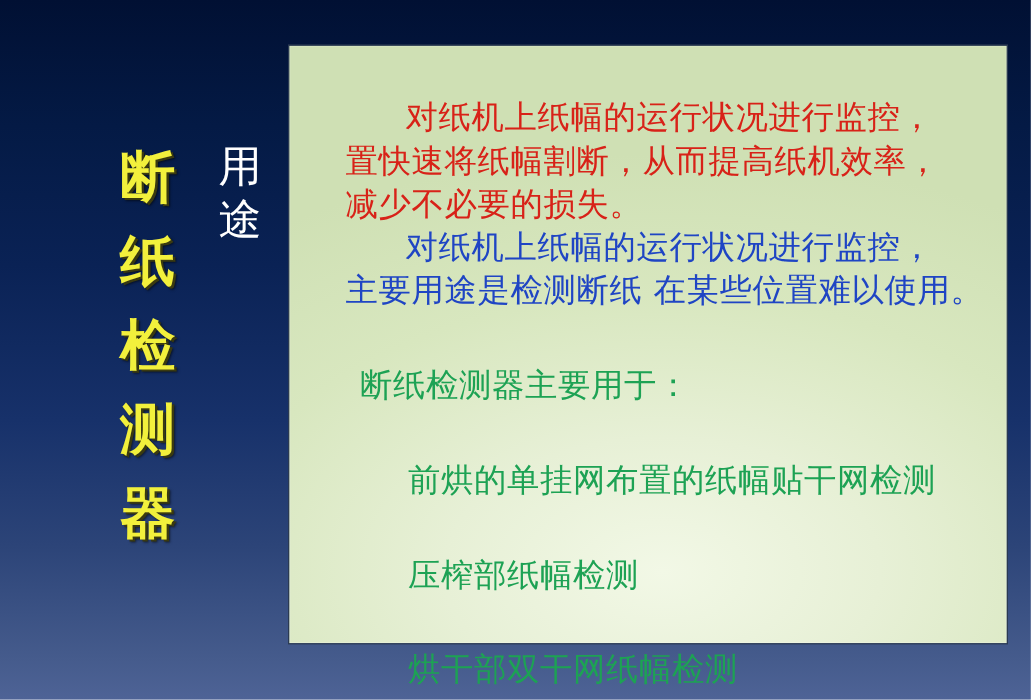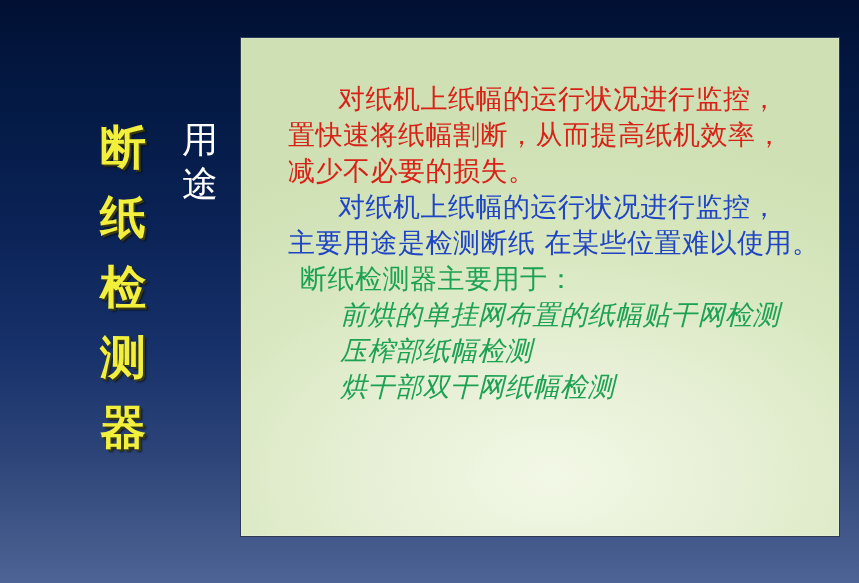--- a/index.html
+++ b/index.html
@@ -90,25 +90,25 @@
 
   .line {
     font-family: "DejaVu Sans", sans-serif;
     font-size: 27px;
     line-height: 36px;
     white-space: nowrap;
     letter-spacing: 0.5px;
   }
   .indent-1 { padding-left: 50px; }
   .indent-2 { padding-left: 12px; }
-  .indent-3 { padding-left: 52px; font-style: italic; }
+  .indent-3 { padding-left: 52px; }
 
   .red   { color: #d82218; }
   .blue  { color: #1f45c4; }
-  .green { color: #1da254; }
+  .green { color: #1da254; margin-top: 43px; }
 </style>
 </head>
 <body>
 
 <div id="slide">
 
   <div id="title-column">
     <span class="title-char">断</span>
     <span class="title-char">纸</span>
     <span class="title-char">检</span>

